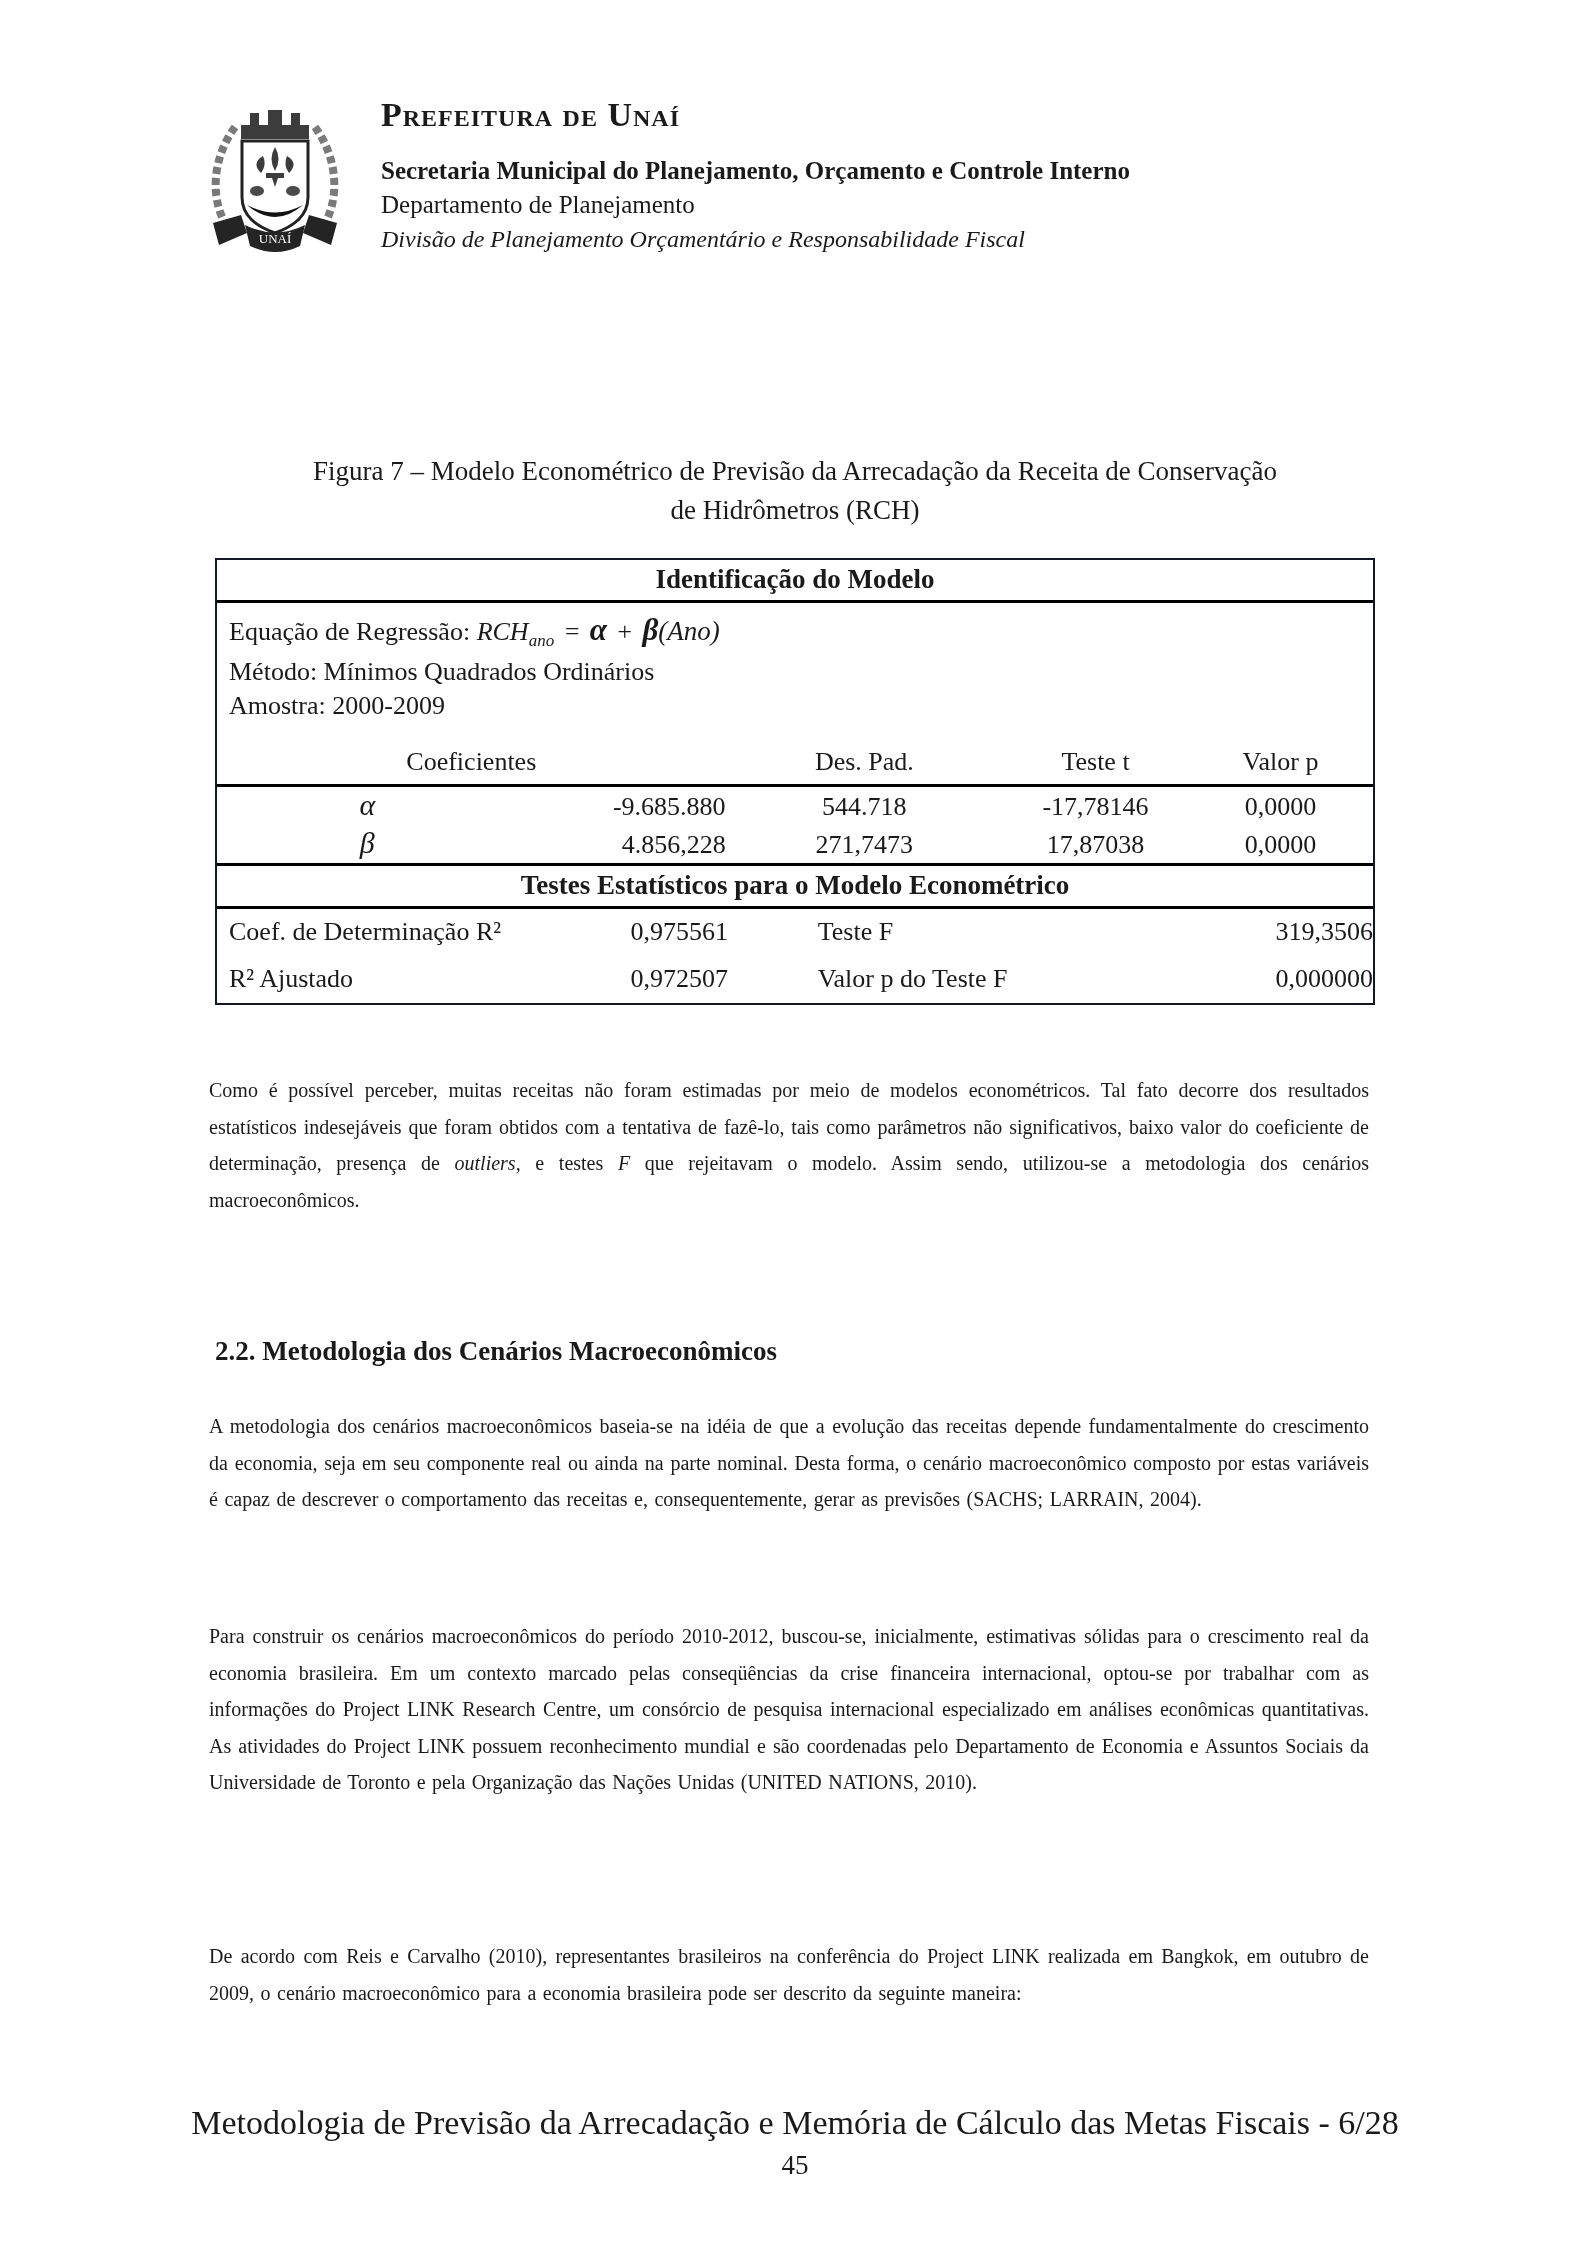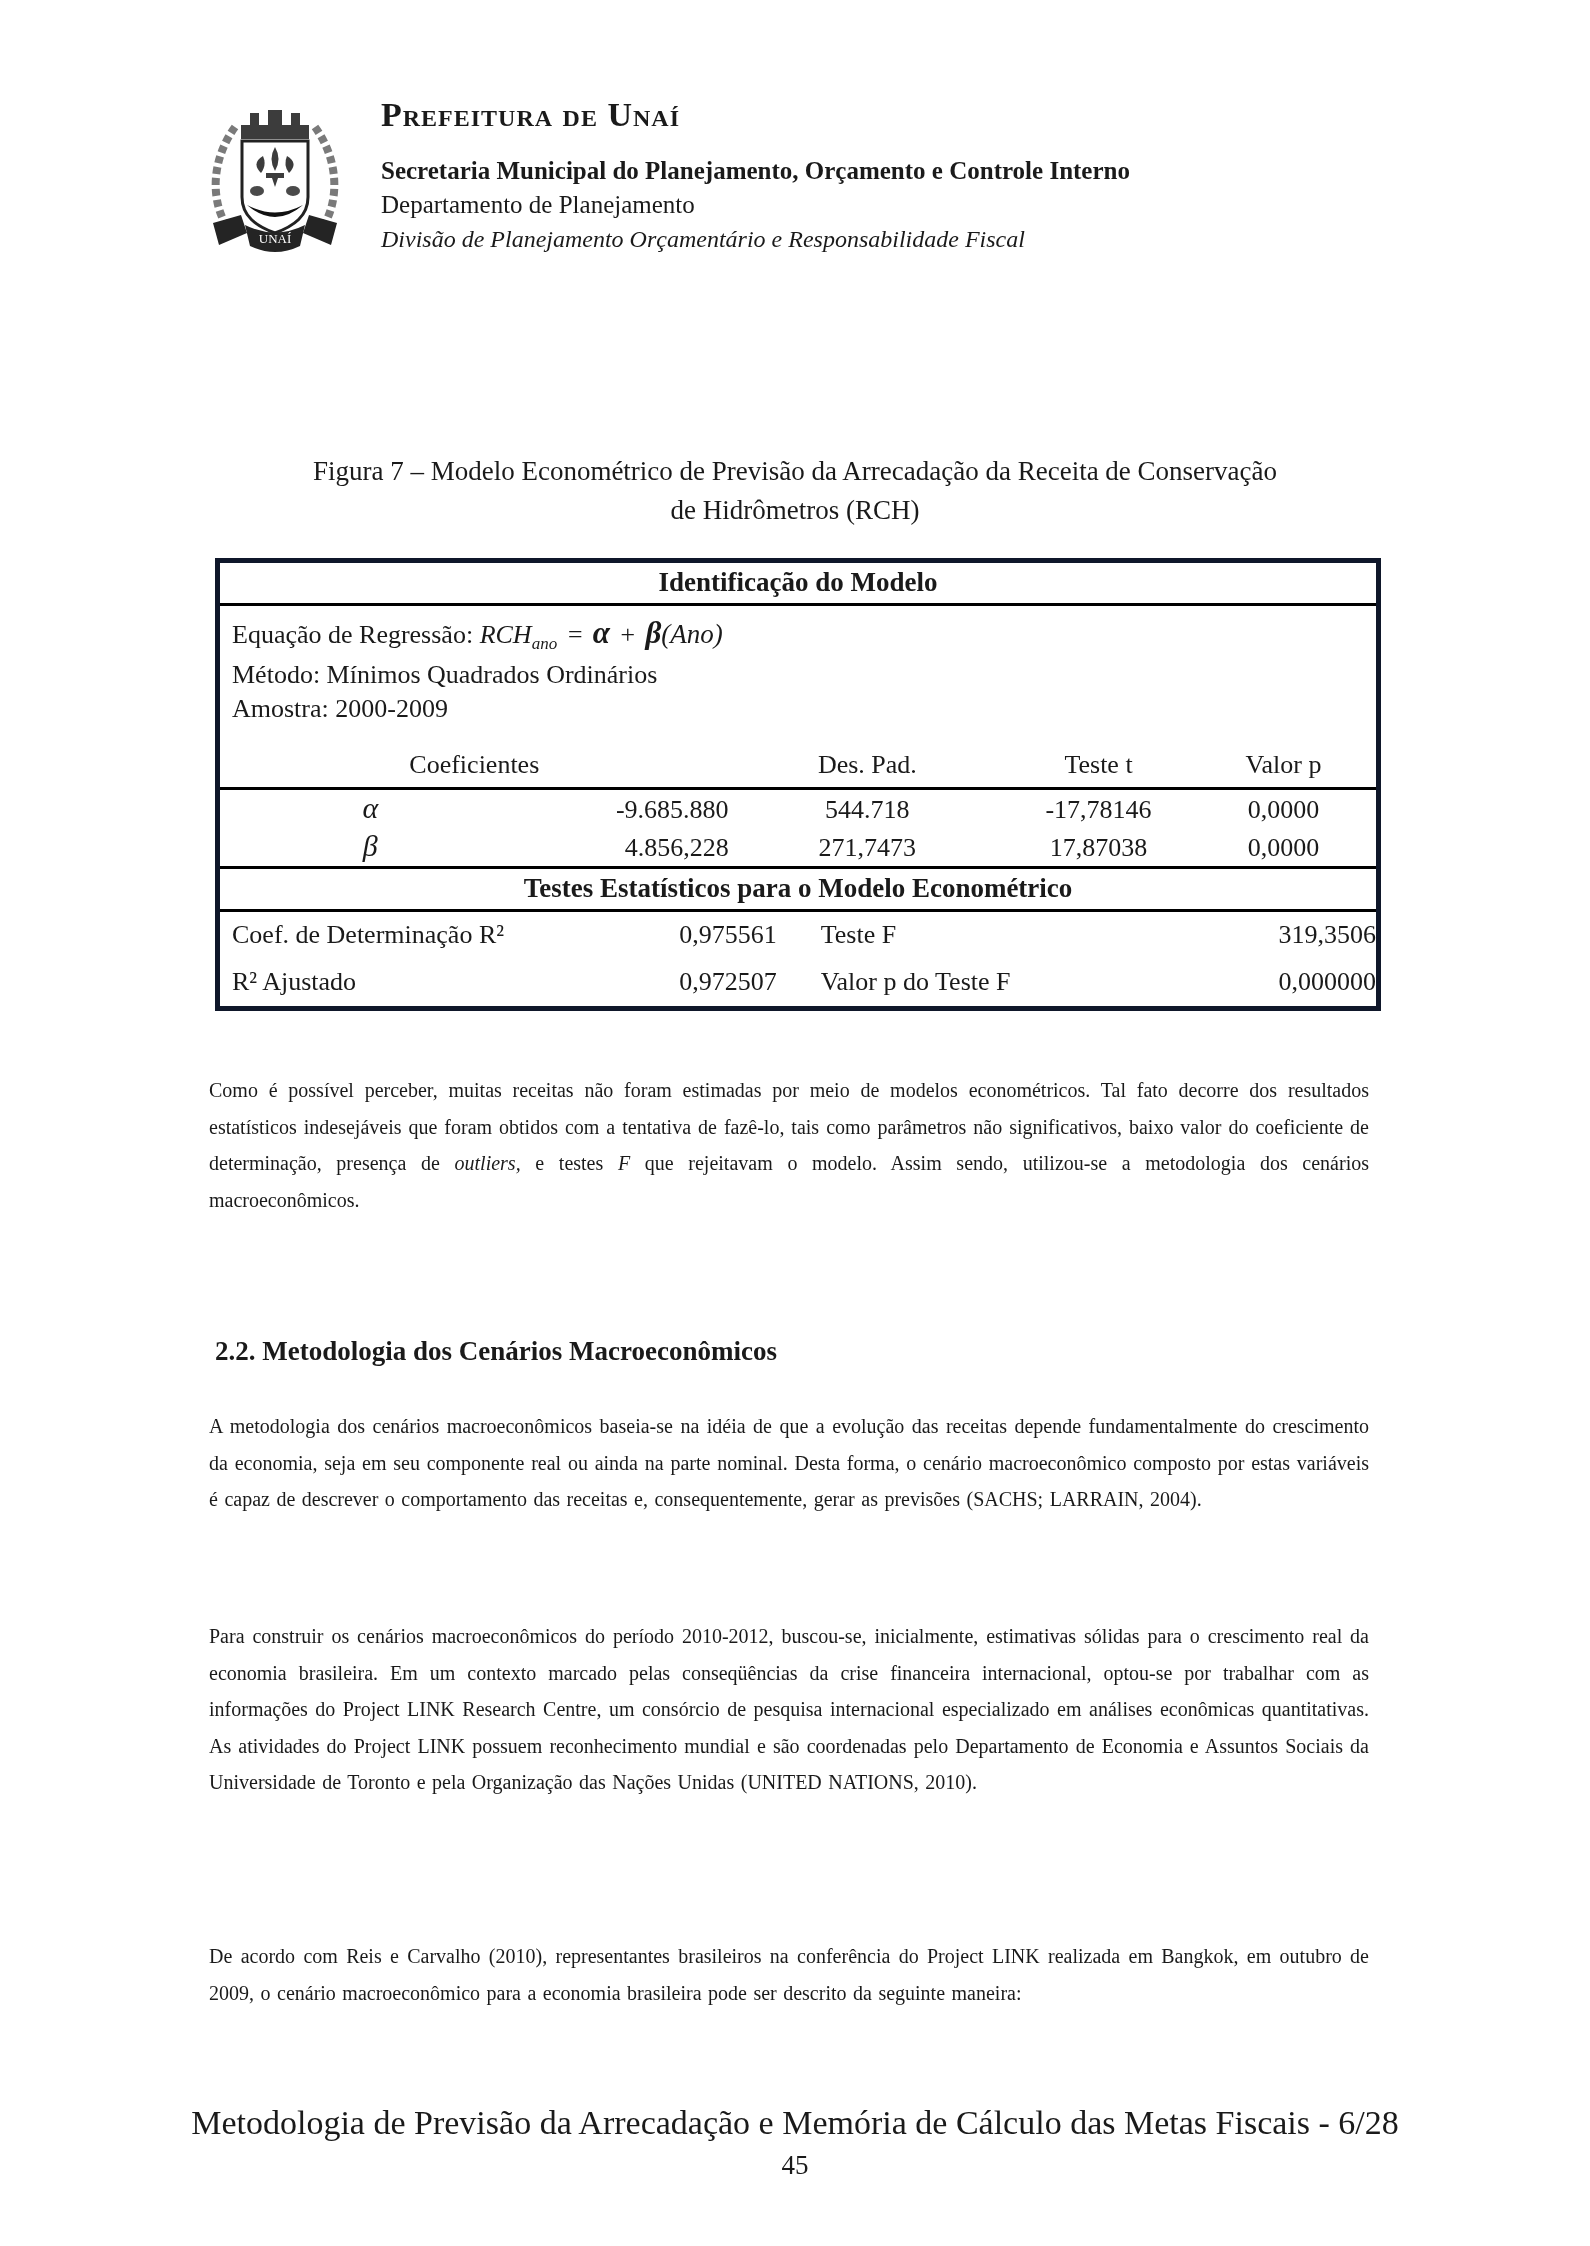--- a/index.html
+++ b/index.html
@@ -46,21 +46,21 @@
     font-size: 27px;
     line-height: 39px;
   }
 
   
   .model-table {
     position: absolute;
     top: 558px;
     left: 215px;
     width: 1156px;
-    border: 5px solid #0f172a;
+    border: 2px solid #0f172a;
     font-size: 26px;
   }
   .tr { box-sizing: border-box; }
   .t-sechead {
     font-weight: bold;
     text-align: center;
     font-size: 27px;
     padding: 4px 0 5px 0;
     border-bottom: 3px solid #000;
   }
@@ -82,21 +82,21 @@
   .c { box-sizing: border-box; }
   .c-coeflabel { width: 44%; text-align: center; }
   .c-std  { width: 24%; text-align: center; }
   .c-t    { width: 16%; text-align: center; }
   .c-p    { width: 16%; text-align: center; }
   .c-sym  { width: 26%; text-align: center; font-style: italic; font-size: 30px; }
   .c-coef { width: 18%; text-align: right; }
 
   .t-testrow { padding: 8px 0 9px 0; gap: 44px; }
   .c-testlabel1 { width: 36%; padding-left: 12px; }
-  .c-testval1   { width: 14%; text-align: right; }
+  .c-testval1   { width: 14%; text-align: left; }
   .c-testlabel2 { width: 28%; }
   .c-testval2   { width: 22%; text-align: right; padding-right: 0; }
 
   
   .para {
     position: absolute;
     left: 209px;
     width: 1160px;
     font-size: 20px;
     line-height: 36.6px;

